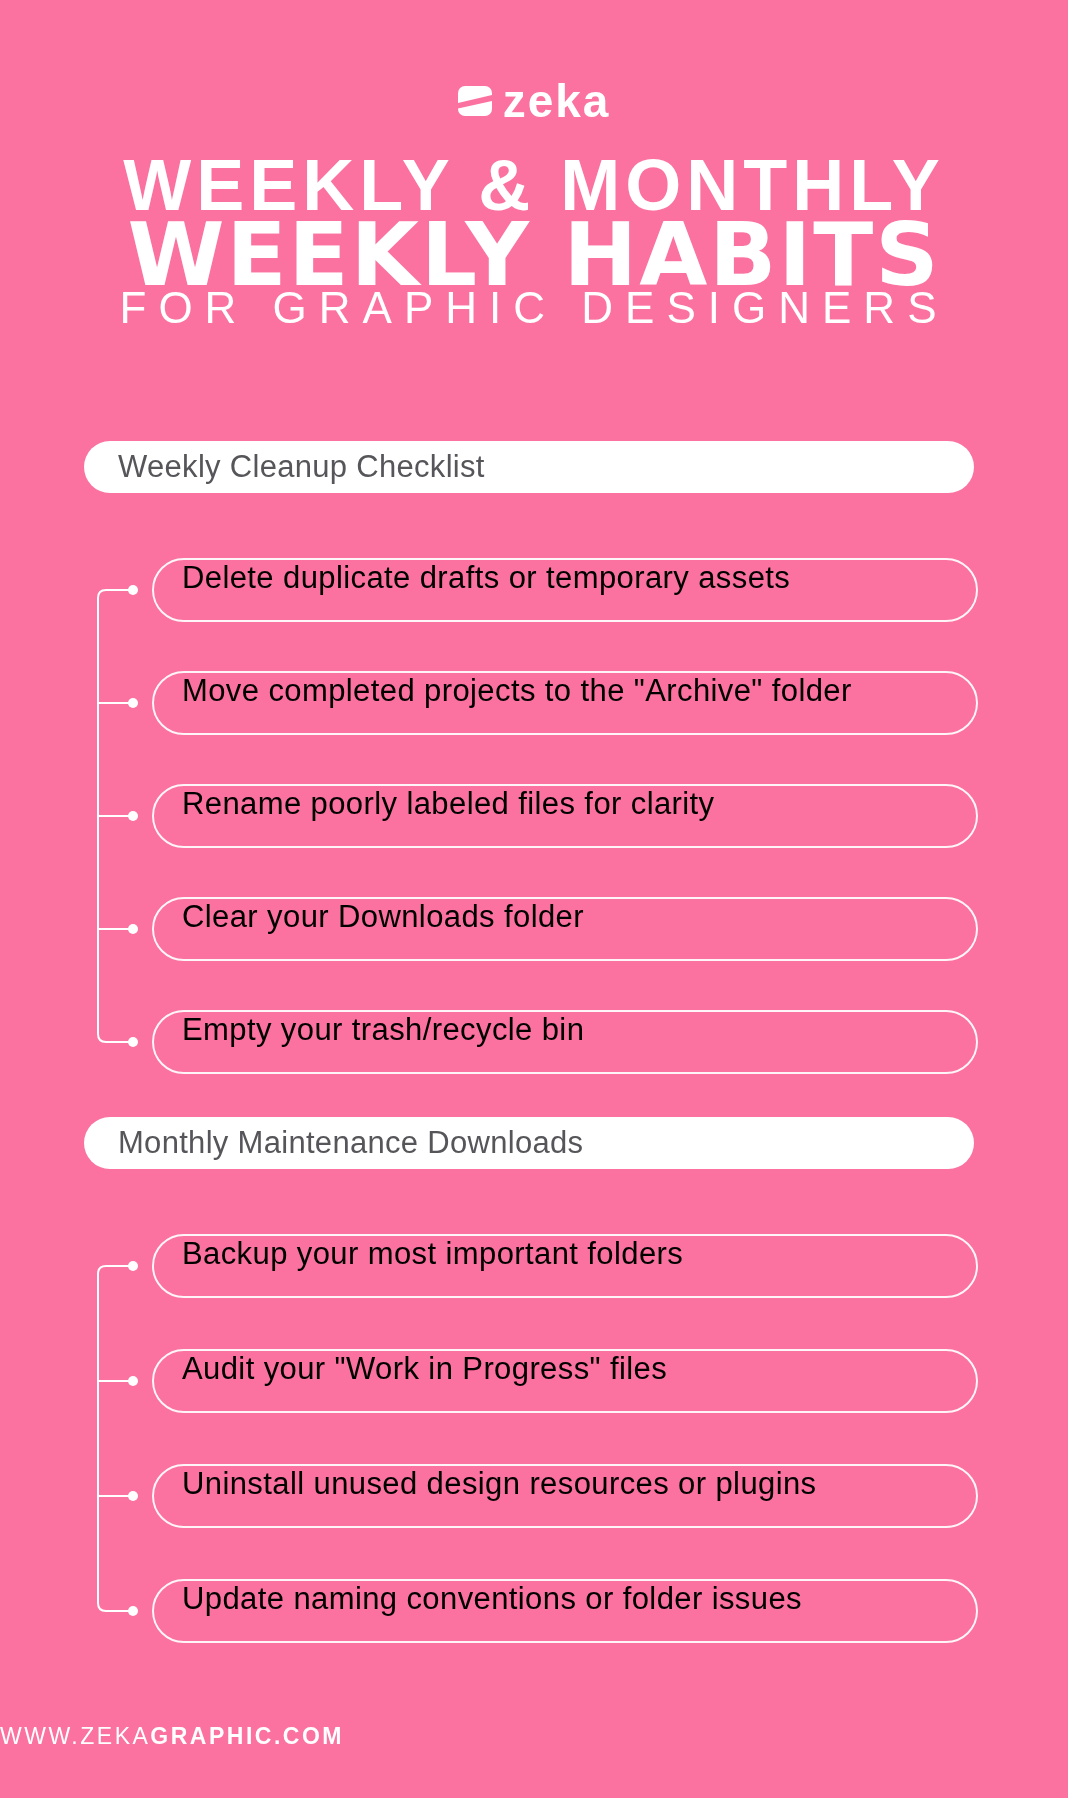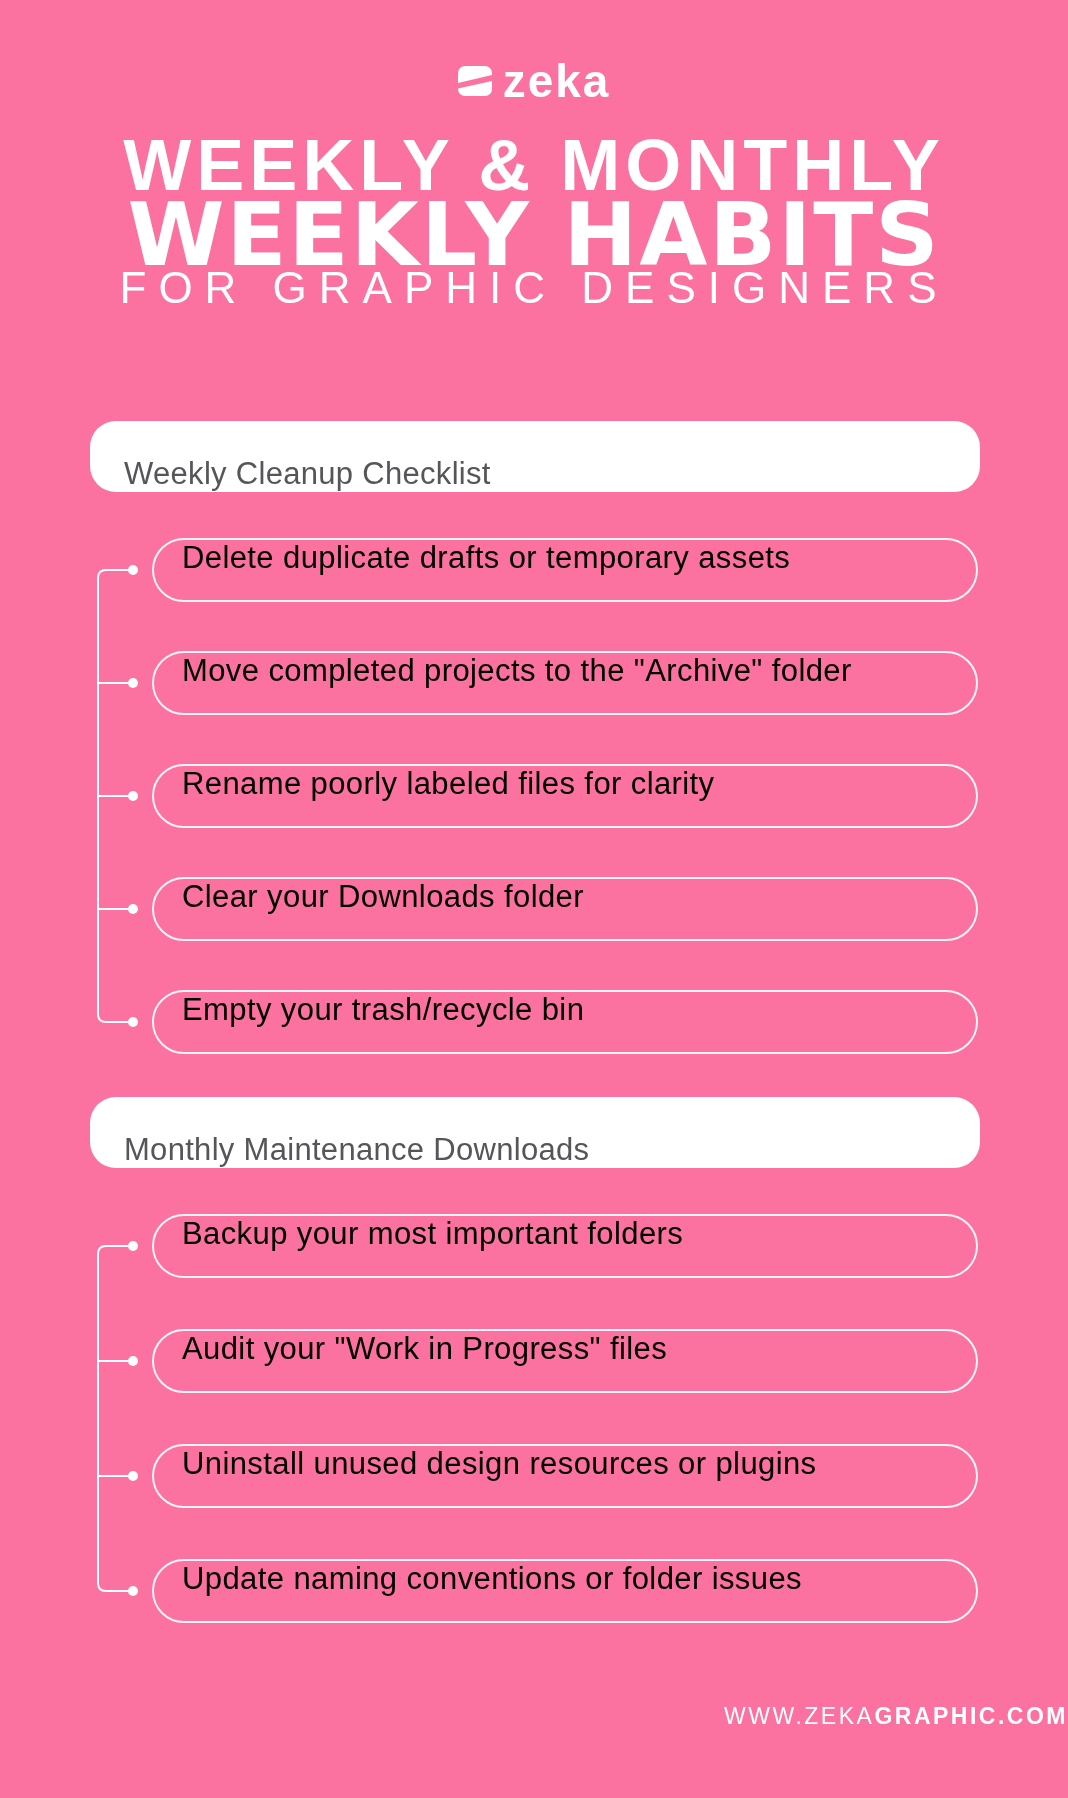--- a/index.html
+++ b/index.html
@@ -2,58 +2,58 @@
 <html><head>
 <meta charset="utf-8">
 <style>
   html,body{margin:0;padding:0;}
   body{
     width:1068px;height:1798px;
     background:#FB71A0;
     font-family:"Liberation Sans", sans-serif;
     position:relative;overflow:hidden;
   }
-  .canvas{position:absolute;inset:0;}
+  .canvas{position:absolute;inset:0;margin-top:20px;}
 
   
   .logo{position:absolute;top:58px;left:0;width:100%;
     display:flex;justify-content:center;align-items:center;gap:11px;}
   .logo-text{color:#fff;font-size:46px;font-weight:700;letter-spacing:2px;line-height:1;}
 
   
   .title-line{position:absolute;left:0;width:100%;text-align:center;color:#fff;
     line-height:1;white-space:nowrap;}
   .title-1{top:129px;font-size:72px;font-weight:700;letter-spacing:5px;}
   .title-2{top:191px;font-size:88px;font-weight:700;letter-spacing:2px;
     font-family:"DejaVu Sans", sans-serif;}
   .title-3{top:266px;font-size:44px;font-weight:400;letter-spacing:12px;}
 
   
-  .section-header{position:absolute;left:90px;width:890px;height:71px;
+  .section-header{position:absolute;left:84px;width:890px;height:52px;
     background:#ffffff;border-radius:26px;box-sizing:border-box;
-    display:flex;align-items:flex-end;padding-left:34px;}
+    display:flex;align-items:center;padding-left:34px;}
   .section-header span{color:#56565A;font-size:31px;font-weight:400;letter-spacing:0.3px;}
   .hdr-weekly{top:421px;}
   .hdr-monthly{top:1097px;}
 
   
   .item{position:absolute;left:152px;width:826px;height:64px;
     border:2px solid rgba(255,255,255,0.93);border-radius:32px;box-sizing:border-box;
     display:flex;align-items:flex-start;padding-left:28px;
     color:#000000;font-size:31px;font-weight:400;letter-spacing:0.4px;white-space:nowrap;}
   .w0{top:538px}.w1{top:651px}.w2{top:764px}.w3{top:877px}.w4{top:990px}
   .m0{top:1214px}.m1{top:1329px}.m2{top:1444px}.m3{top:1559px}
 
   
   .tree{position:absolute;left:88px;}
   .tree-weekly{top:560px;}
   .tree-monthly{top:1236px;}
 
   
-  .footer{position:absolute;top:1703px;left:0;width:100%;text-align:right;
+  .footer{position:absolute;top:1703px;left:0;width:100%;text-align:left;
     color:#fff;font-size:23px;letter-spacing:2.5px;white-space:nowrap;}
   .footer .reg{font-weight:400;}
   .footer .bold{font-weight:700;}
 </style>
 </head>
 <body>
 
 <div class="canvas">
 
   <div class="logo">

